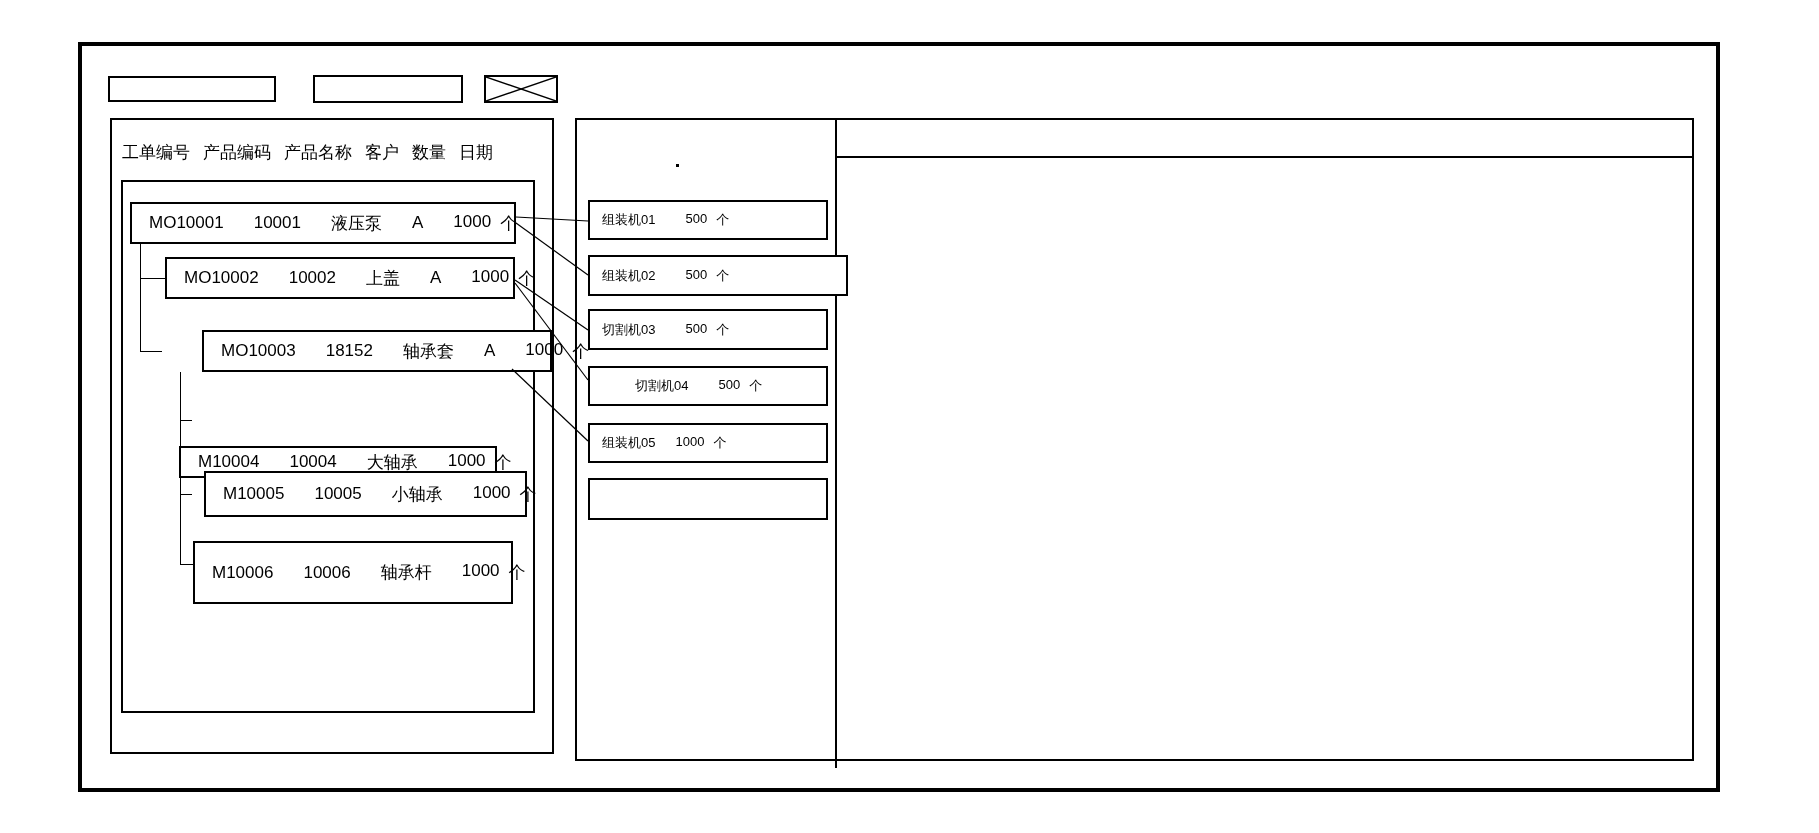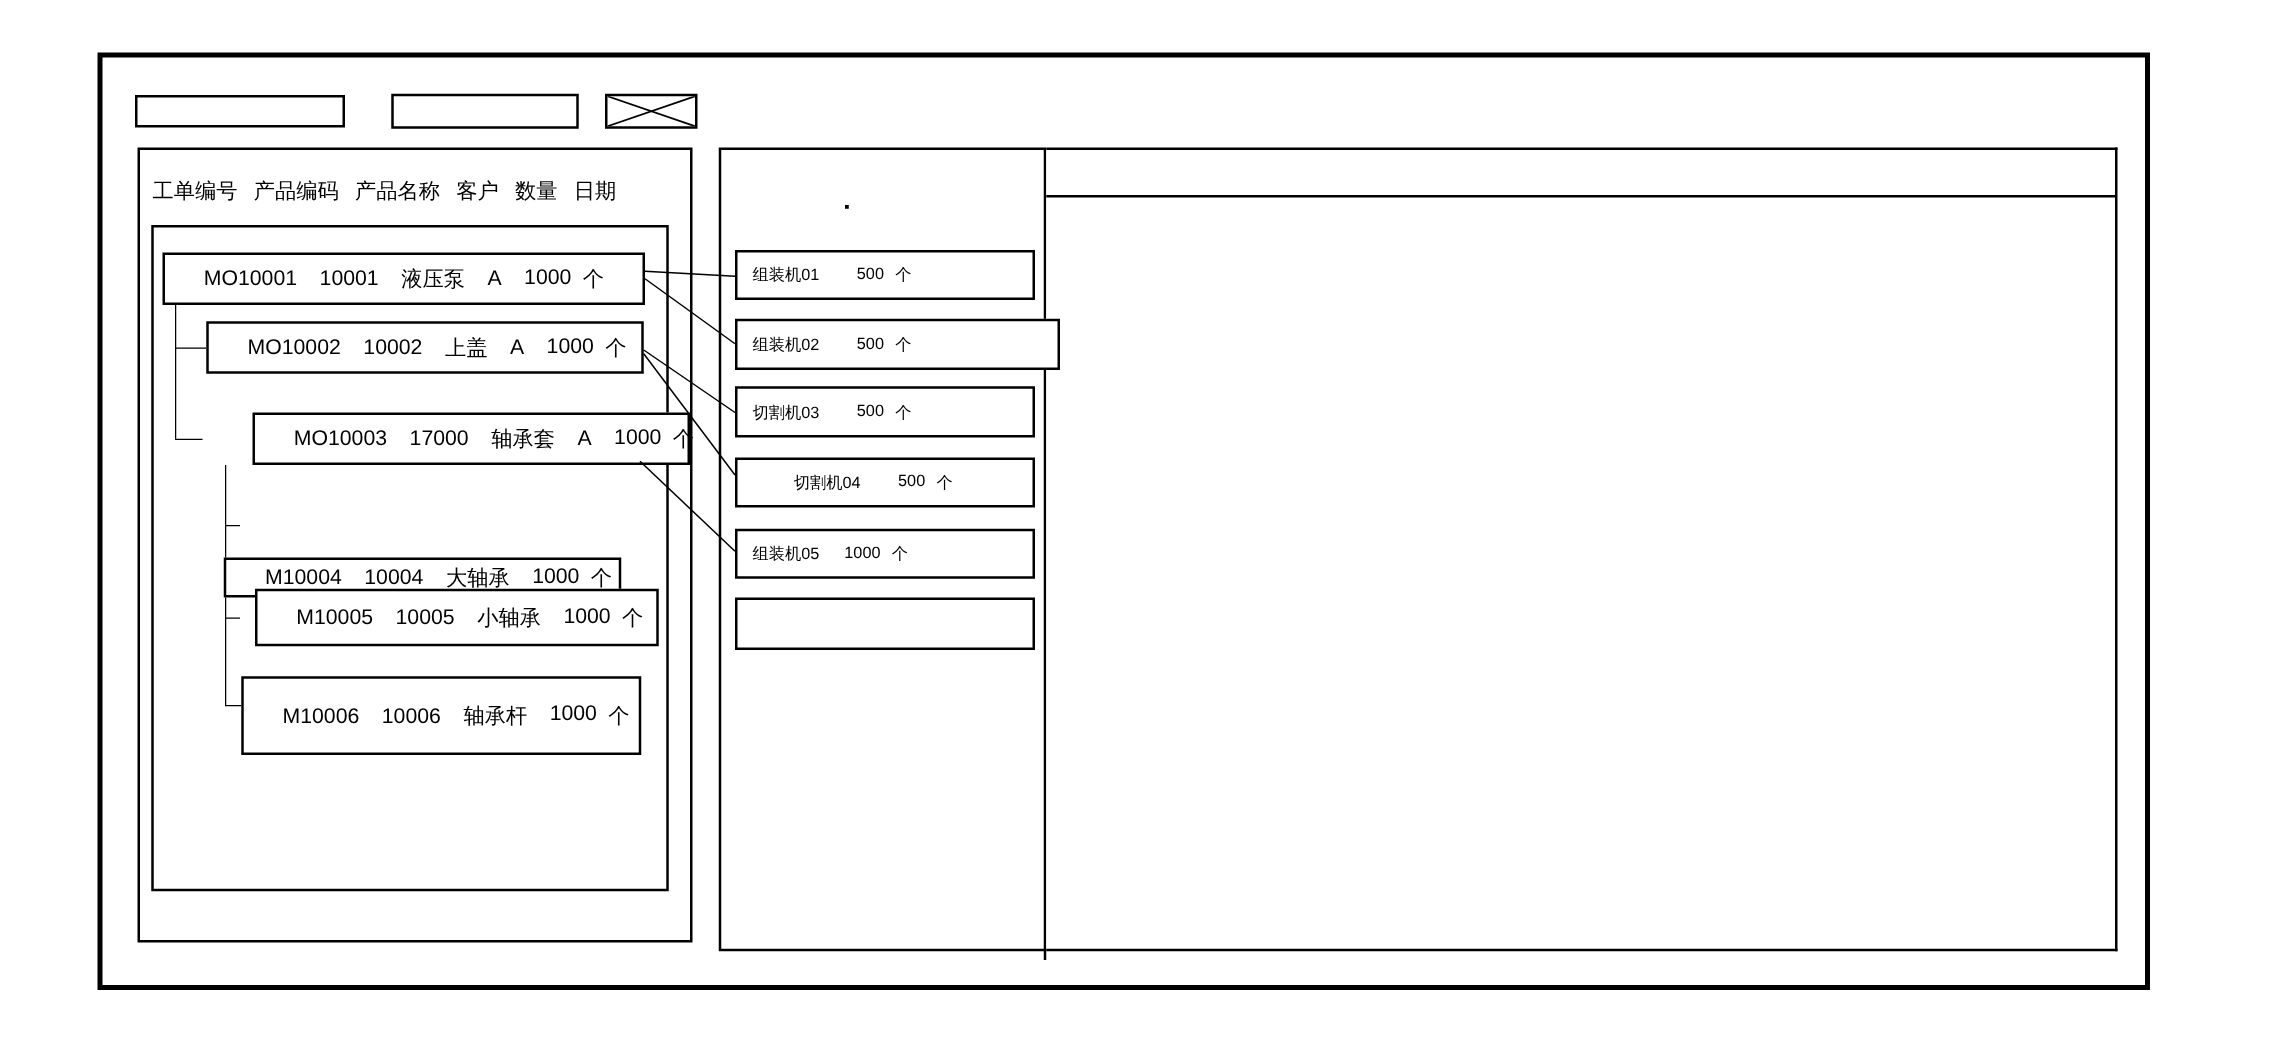--- a/index.html
+++ b/index.html
@@ -6,21 +6,21 @@
   .screen{
     position:relative;width:1819px;height:833px;background:#fff;
     font-family:"Liberation Sans",sans-serif;color:#000;overflow:hidden;
   }
   .abs{position:absolute;box-sizing:border-box;}
   .frame{border:4px solid #000;background:#fff;}
   .panel{border:2px solid #000;background:#fff;}
   .wirebox{border:2px solid #000;background:#fff;}
   .order-row{
     border:2px solid #000;background:#fff;display:flex;align-items:center;
-    font-size:17px;gap:18px;padding-left:31px;white-space:nowrap;z-index:2;
+    font-size:17px;gap:30px;padding-left:17px;white-space:nowrap;z-index:2;
   }
   .machine-row{
     border:2px solid #000;background:#fff;display:flex;align-items:center;
     font-size:13px;gap:30px;padding-left:12px;white-space:nowrap;z-index:2;
   }
   .qty-group{display:flex;gap:9px;}
   .header-row{
     display:flex;gap:13px;font-size:17px;align-items:center;white-space:nowrap;
   }
   .hline{background:#000;height:1px;z-index:1;}
@@ -80,21 +80,21 @@
     <span>上盖</span>
     <span>A</span>
     <span class="qty-group">
         <span>1000</span>
         <span>个</span>
       </span>
   </div>
 
   <div class="abs order-row" style="left:162px;top:330px;width:350px;height:42px;margin-left:40px;">
     <span>MO10003</span>
-    <span>17000</span>
+    <span>18152</span>
     <span>轴承套</span>
     <span>A</span>
     <span class="qty-group">
         <span>1000</span>
         <span>个</span>
       </span>
   </div>
 
   <div class="abs order-row" style="left:179px;top:398px;width:318px;height:32px;margin-top:48px;">
     <span>M10004</span>

